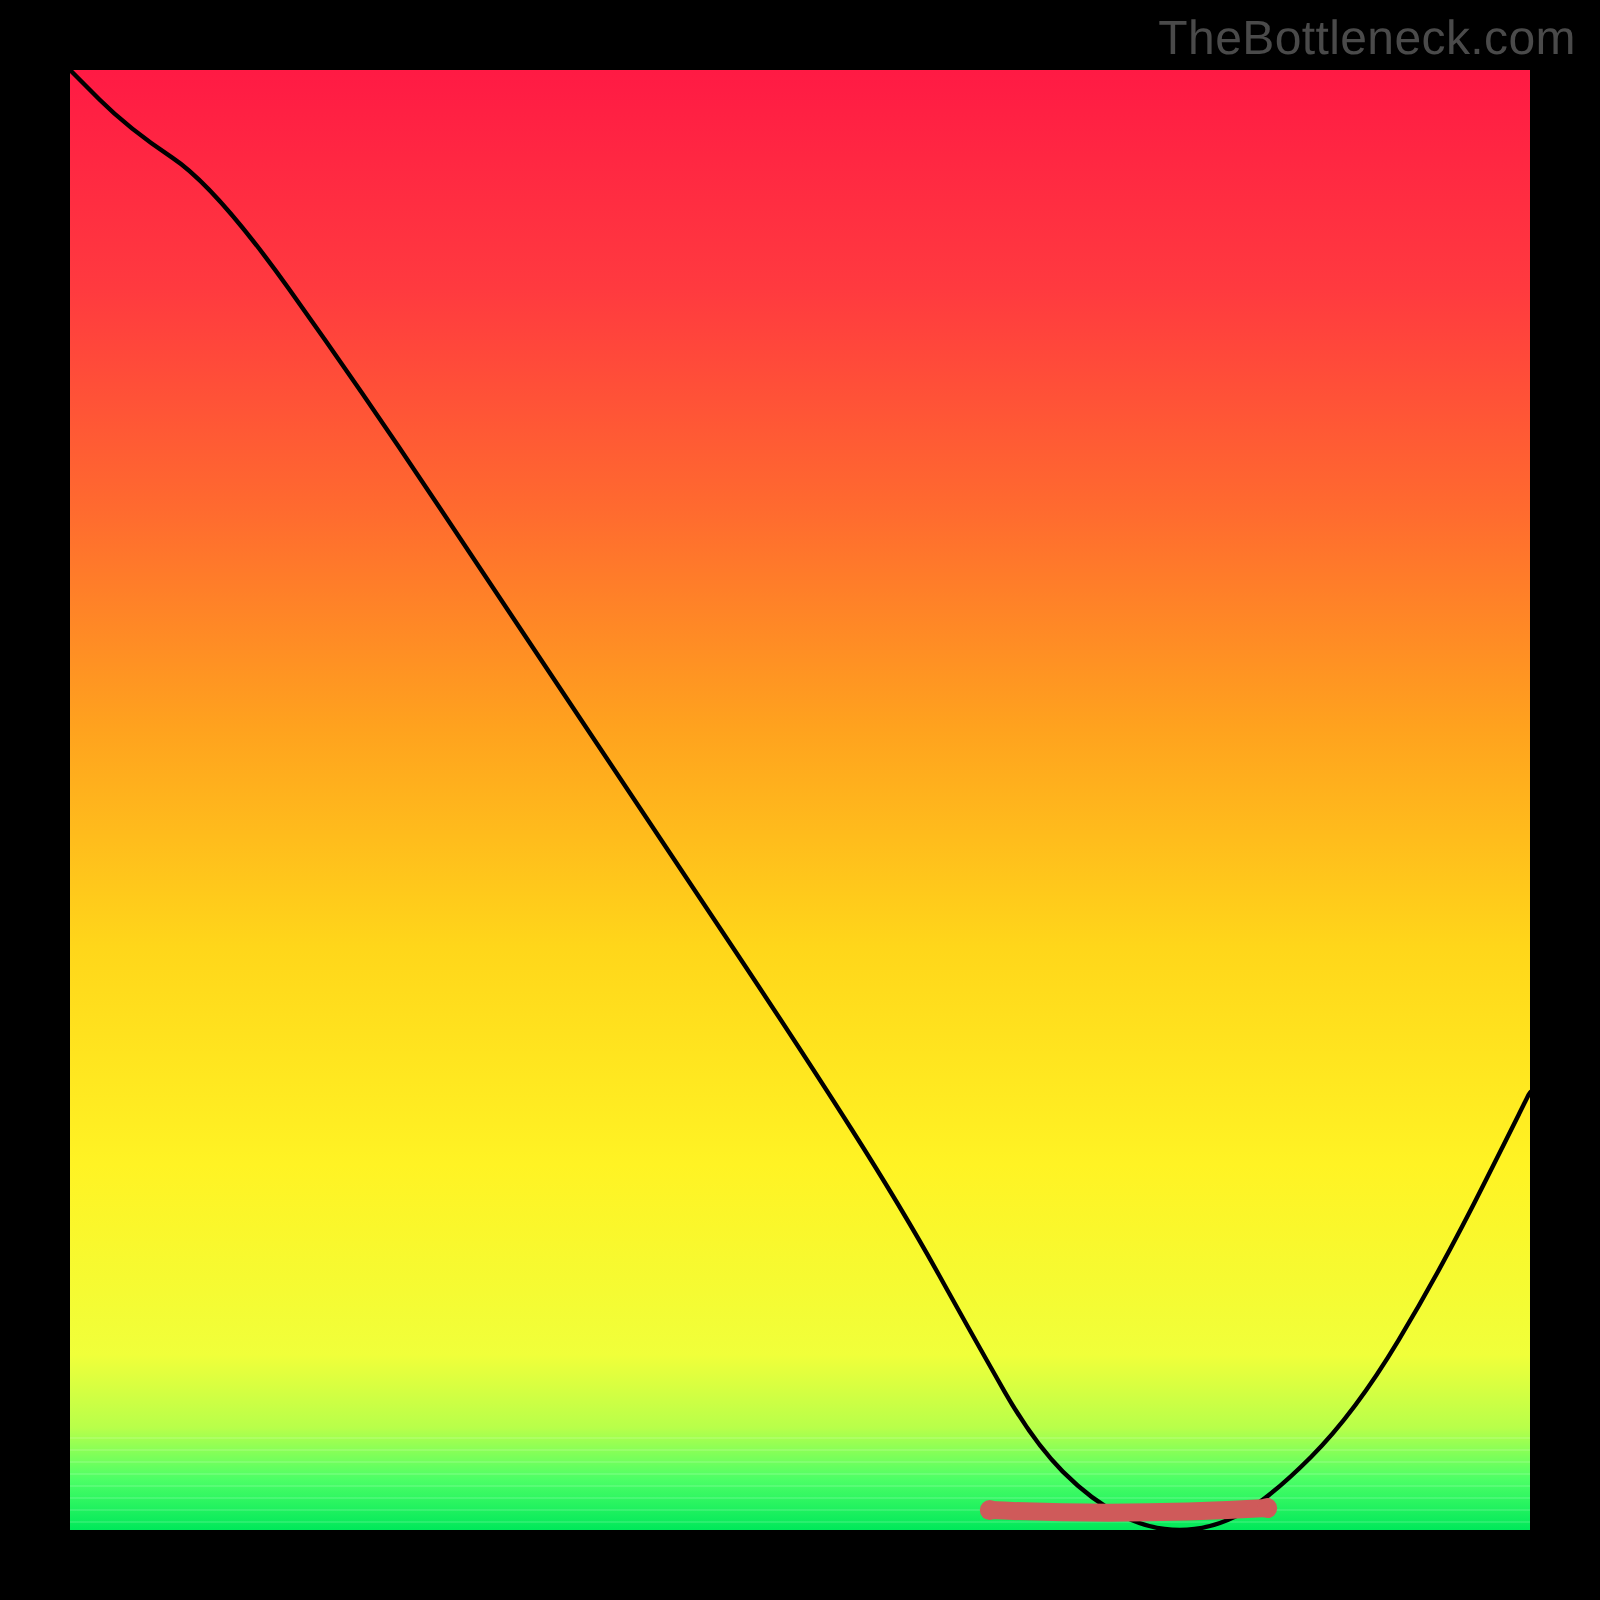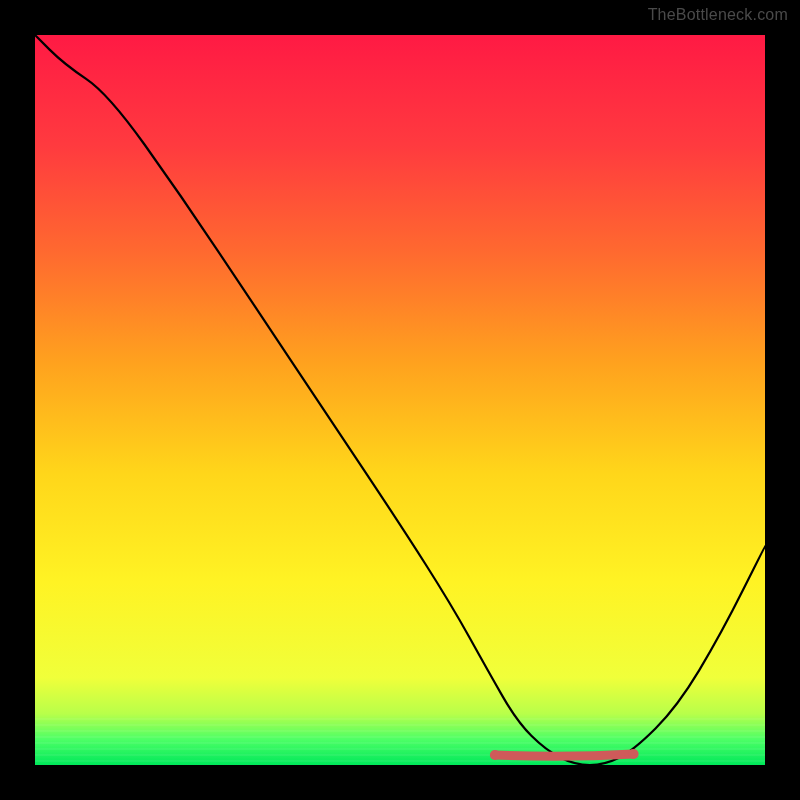--- a/index.html
+++ b/index.html
@@ -14,21 +14,21 @@
   .stage {
     position: relative;
     width: 800px;
     height: 800px;
   }
   .watermark {
     position: absolute;
     top: 6px;
     right: 12px;
     color: #4a4a4a;
-    font-size: 16px;
+    font-size: 24px;
     font-weight: 500;
     letter-spacing: 0.2px;
     user-select: none;
   }
   svg {
     display: block;
   }
 </style>
 </head>
 <body>

